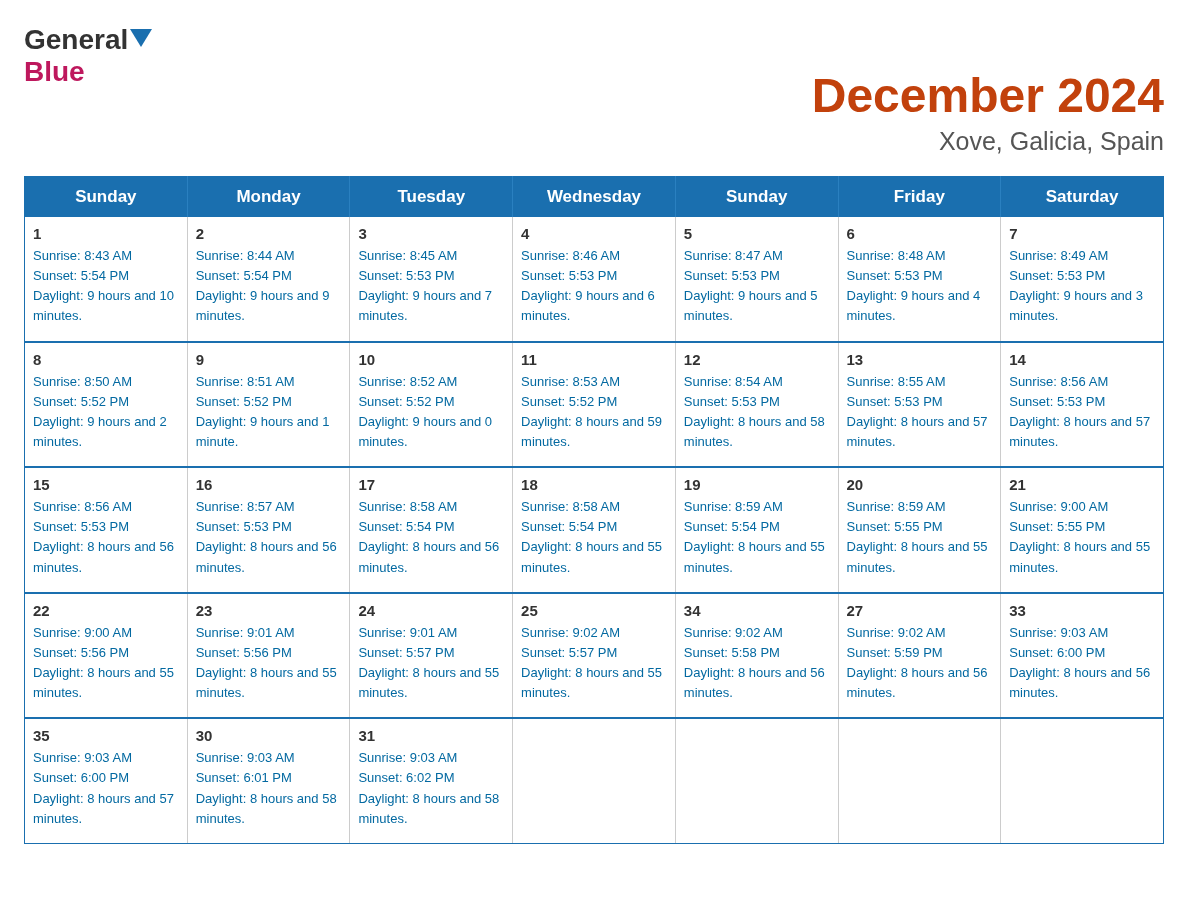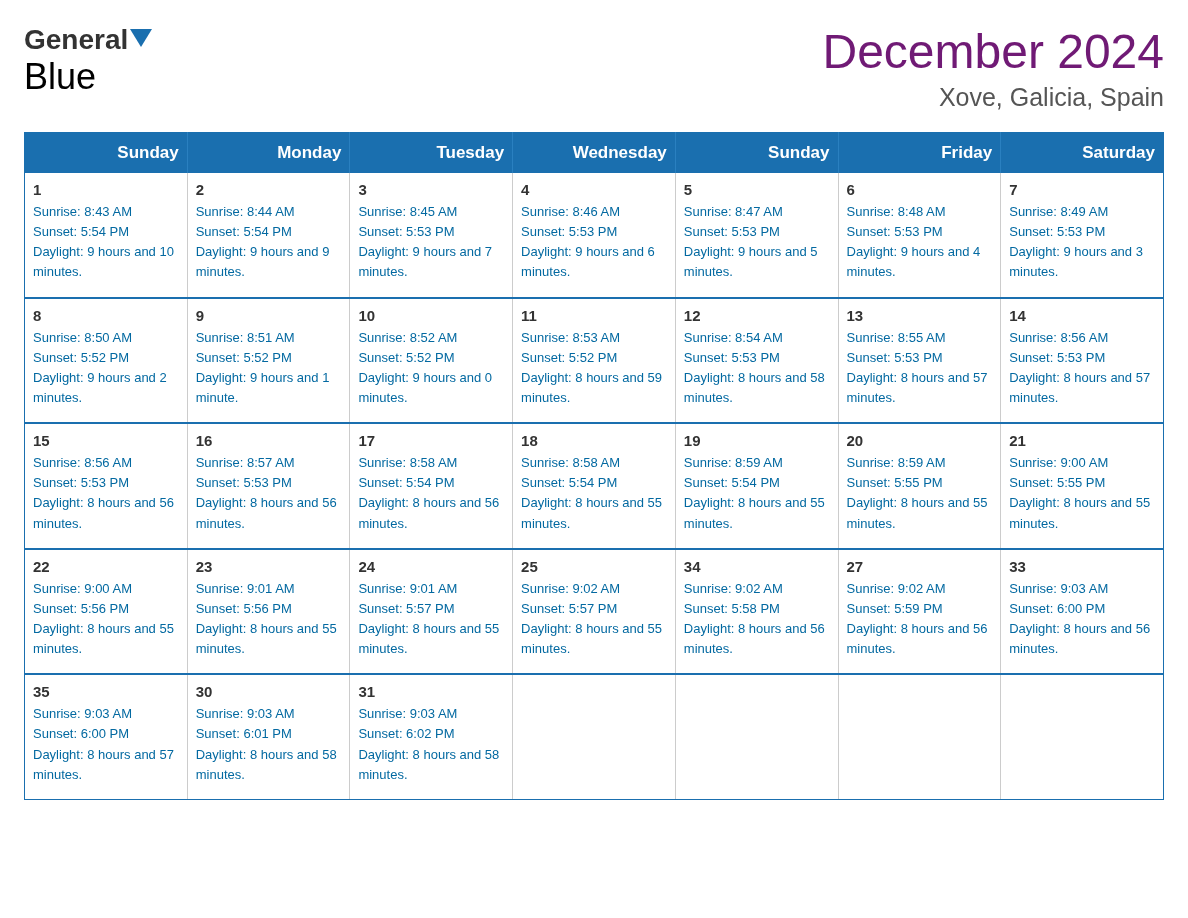--- a/index.html
+++ b/index.html
@@ -23,40 +23,41 @@
     }
     .logo-icon {
       display: inline-flex;
       align-items: center;
     }
     .title-block {
       text-align: right;
     }
     .month-title {
       font-size: 48px;
-      font-weight: normal;
-      color: #701a75;
+      font-weight: bold;
+      color: #c2410c;
+      margin-top: 44px;
     }
     .location-title {
       font-size: 25px;
       color: #555;
       margin-top: 4px;
     }
     .calendar-table {
       width: 100%;
       border-collapse: collapse;
       border: 1px solid #1a6faf;
     }
     .calendar-table thead tr th {
       background-color: #1a6faf;
       color: #fff;
       font-size: 17px;
       font-weight: bold;
       padding: 10px 8px;
-      text-align: right;
+      text-align: center;
       border-right: 1px solid #2a80c0;
     }
     .calendar-table thead tr th:last-child {
       border-right: none;
     }
     .calendar-table tbody tr td {
       vertical-align: top;
       padding: 8px 8px 14px 8px;
       border-right: 1px solid #ccc;
       border-bottom: 2px solid #1a6faf;
@@ -93,21 +94,21 @@
   <div class="logo">
     <div class="logo-icon">
       <span style="font-size:28px;font-weight:bold;color:#333;">General</span>
       <span style="display:inline-block;margin-left:2px;vertical-align:middle;">
         <svg width="22" height="18" viewBox="0 0 22 18">
           <polygon points="11,18 0,0 22,0" fill="#1a6faf"></polygon>
         </svg>
       </span>
     </div>
     <div>
-      <span style="font-size:36px;font-weight:normal;color:#000000;">Blue</span>
+      <span style="font-size:28px;font-weight:bold;color:#be185d;">Blue</span>
     </div>
   </div>
   <div class="title-block">
     <div class="month-title">December 2024</div>
     <div class="location-title">Xove, Galicia, Spain</div>
   </div>
 </div>
 
 <table class="calendar-table">
   <thead>

